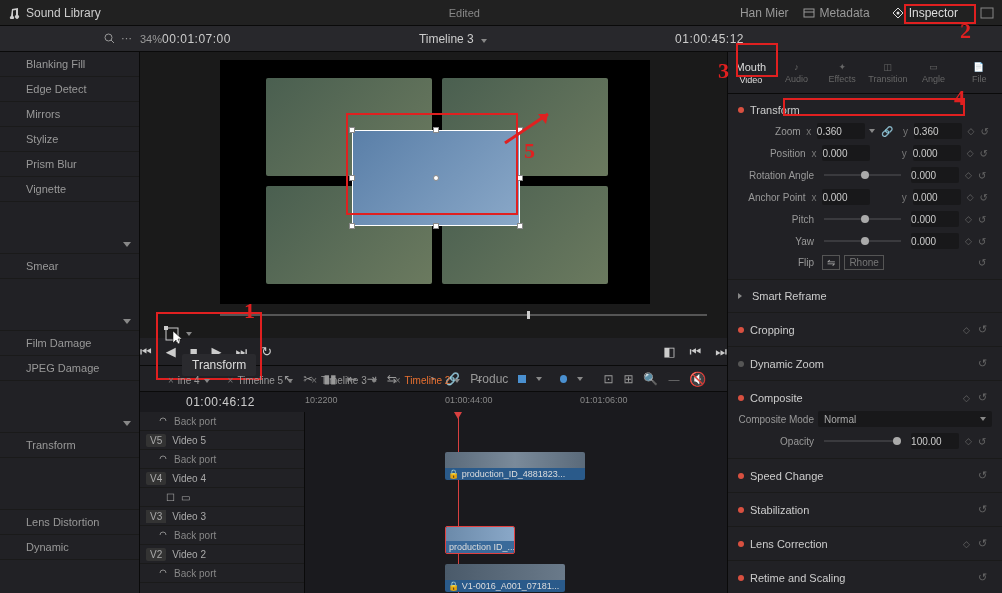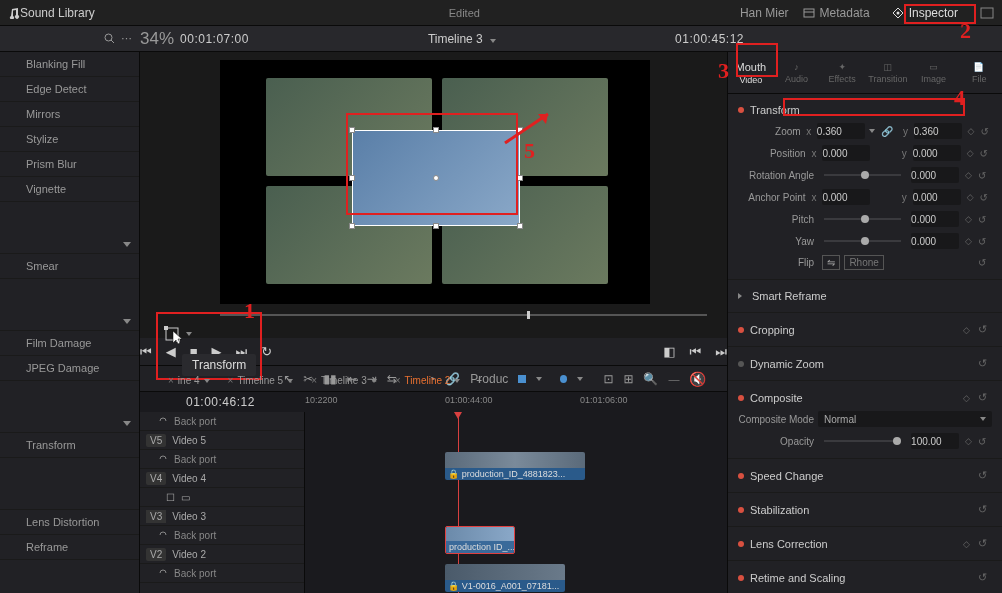--- a/index.html
+++ b/index.html
@@ -2,29 +2,29 @@
 <html><head>
 <meta charset="utf-8">
 <style>
 * { margin: 0; padding: 0; box-sizing: border-box; font-family: -apple-system, Arial, sans-serif; }
 body { background: #1a1a1a; color: #aaa; font-size: 11px; width: 1002px; height: 593px; overflow: hidden; position: relative; }
 
 
 .topbar { height: 26px; background: #212121; display: flex; align-items: center; padding: 0 8px; border-bottom: 1px solid #0a0a0a; }
 .topbar-left { display: flex; align-items: center; gap: 8px; flex: 1; }
 .topbar-right { display: flex; align-items: center; gap: 14px; }
-.sound-lib { display: flex; align-items: center; color: #ccc; font-size: 12px; cursor: pointer; }
+.sound-lib { display: flex; align-items: center; gap: 6px; color: #ccc; font-size: 12px; cursor: pointer; }
 .metadata { display: flex; align-items: center; gap: 5px; color: #999; font-size: 12px; cursor: pointer; }
 .inspector-btn { display: flex; align-items: center; gap: 5px; color: #ddd; font-size: 12px; cursor: pointer; padding: 4px 8px; }
 .username { color: #999; font-size: 12px; }
 
 
 .secondbar { height: 26px; background: #28282c; display: flex; align-items: center; padding: 0 8px; border-bottom: 1px solid #0a0a0a; }
-.zoom-pct { color: #999; font-size: 17px; margin-left: 130px; }
-.tc1 { color: #ccc; font-size: 12px; margin-left: 6px; letter-spacing: 0.5px; }
+.zoom-pct { color: #999; font-size: 11px; margin-left: 130px; }
+.tc1 { color: #ccc; font-size: 12px; letter-spacing: 0.5px; }
 .timeline-title { flex: 1; text-align: center; color: #ccc; font-size: 12px; }
 .tc2 { color: #ccc; font-size: 12px; margin-right: 250px; letter-spacing: 0.5px; }
 .search-area { display: flex; align-items: center; gap: 6px; }
 
 
 .left-panel { position: absolute; left: 0; top: 52px; width: 140px; bottom: 0; background: #212125; border-right: 1px solid #0a0a0a; overflow-y: auto; }
 .effect-item { padding: 6px 10px 6px 26px; color: #999; font-size: 11px; cursor: pointer; border-bottom: 1px solid #1a1a1a; }
 .effect-gap { height: 52px; border-bottom: 1px solid #1a1a1a; position: relative; }
 .effect-gap.collapsible::after { content: ""; position: absolute; right: 8px; bottom: 6px; border-left: 4px solid transparent; border-right: 4px solid transparent; border-top: 5px solid #888; }
 
@@ -171,21 +171,21 @@
   <div class="effect-item">Vignette</div>
   <div class="effect-gap collapsible"></div>
   <div class="effect-item">Smear</div>
   <div class="effect-gap collapsible"></div>
   <div class="effect-item">Film Damage</div>
   <div class="effect-item">JPEG Damage</div>
   <div class="effect-gap collapsible"></div>
   <div class="effect-item">Transform</div>
   <div class="effect-gap"></div>
   <div class="effect-item">Lens Distortion</div>
-  <div class="effect-item">Reframe</div>
+  <div class="effect-item">Dynamic</div>
 </div>
 
 <div class="viewer-area">
   <div class="viewer-inner">
     <div class="video-canvas">
       <div class="quad tl"></div>
       <div class="quad tr"></div>
       <div class="quad bl"></div>
       <div class="quad br"></div>
       <div class="center-clip">
@@ -368,21 +368,21 @@
     <div class="insp-tab">
         <span>✦</span>
         <span>Effects</span>
       </div>
     <div class="insp-tab">
         <span>◫</span>
         <span>Transition</span>
       </div>
     <div class="insp-tab">
         <span>▭</span>
-        <span>Image</span>
+        <span>Angle</span>
       </div>
     <div class="insp-tab">
         <span>📄</span>
         <span>File</span>
       </div>
   </div>
 
   <div class="insp-section">
     <div class="insp-section-hdr">
         <div class="insp-dot"></div>

